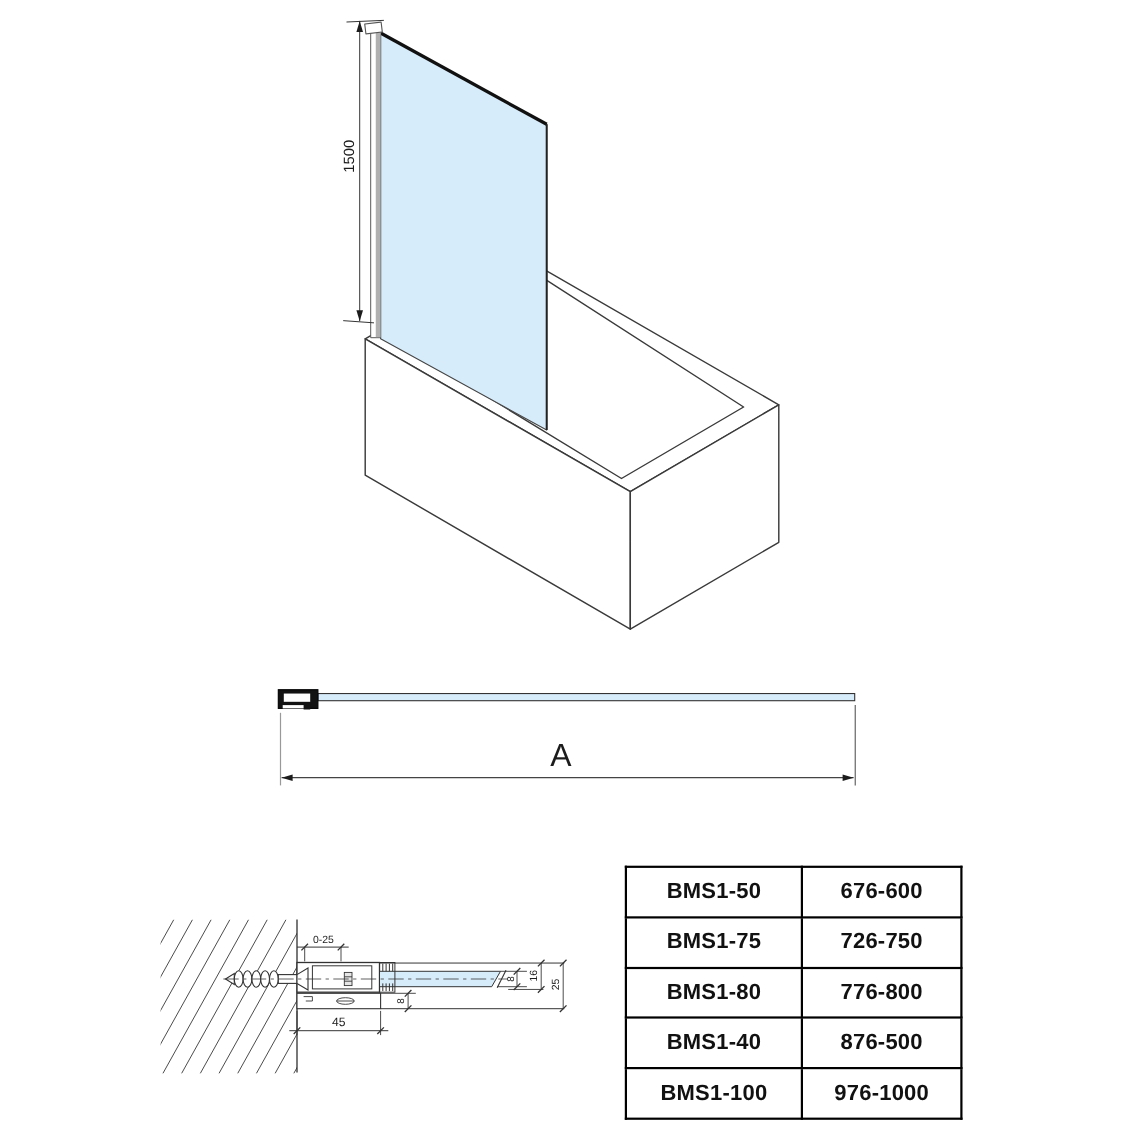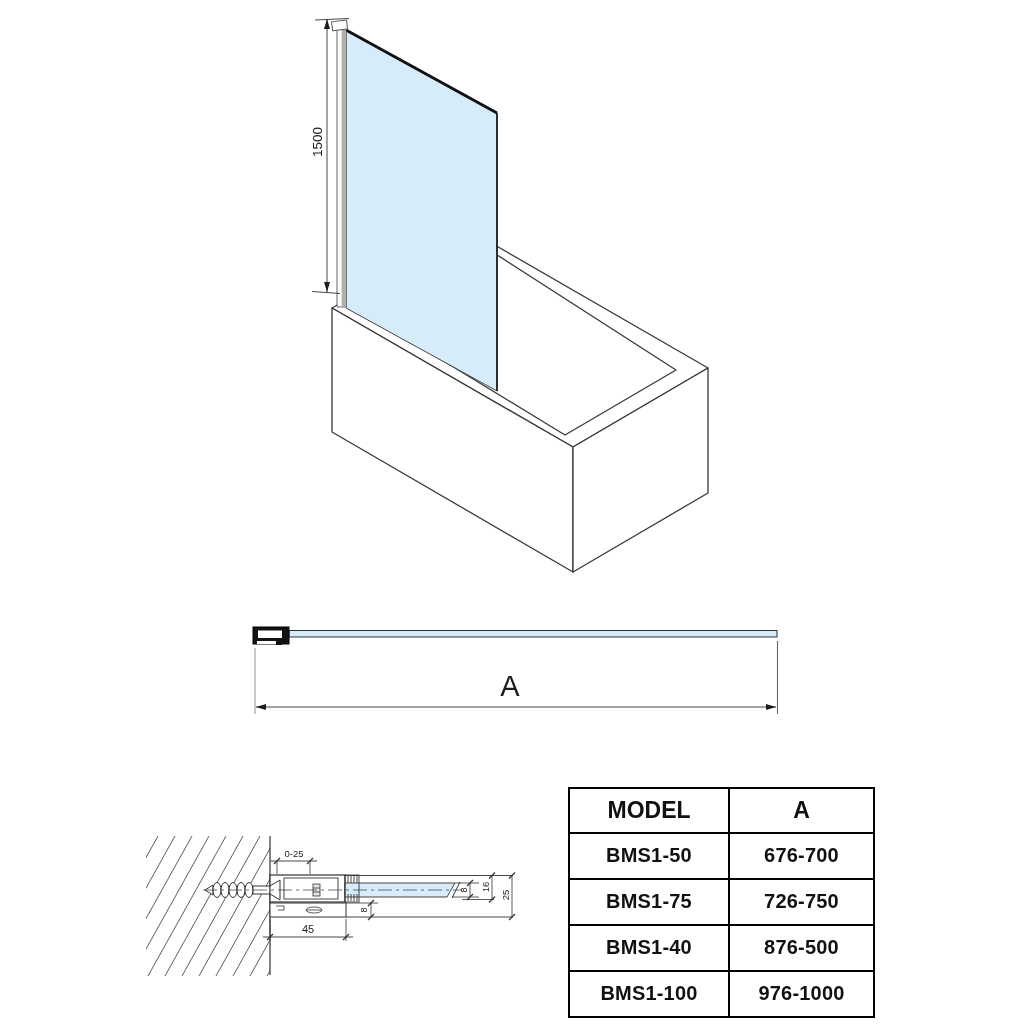--- a/index.html
+++ b/index.html
@@ -175,33 +175,33 @@
     </g>
   </g>
 </svg>
 
 <table class="spec">
   <colgroup>
         <col class="c1">
         <col class="c2">
       </colgroup>
   <tbody>
-        <tr>
-    <th>MODEL</th>
-    <th>A</th>
-  </tr>
   <tr>
     <td>BMS1-50</td>
-    <td>676-700</td>
+    <td>676-600</td>
   </tr>
   <tr>
     <td>BMS1-75</td>
     <td>726-750</td>
   </tr>
   <tr>
+    <td>BMS1-80</td>
+    <td>776-800</td>
+  </tr>
+  <tr>
     <td>BMS1-40</td>
     <td>876-500</td>
   </tr>
   <tr>
     <td>BMS1-100</td>
     <td>976-1000</td>
   </tr>
 </tbody>
     </table>
 

